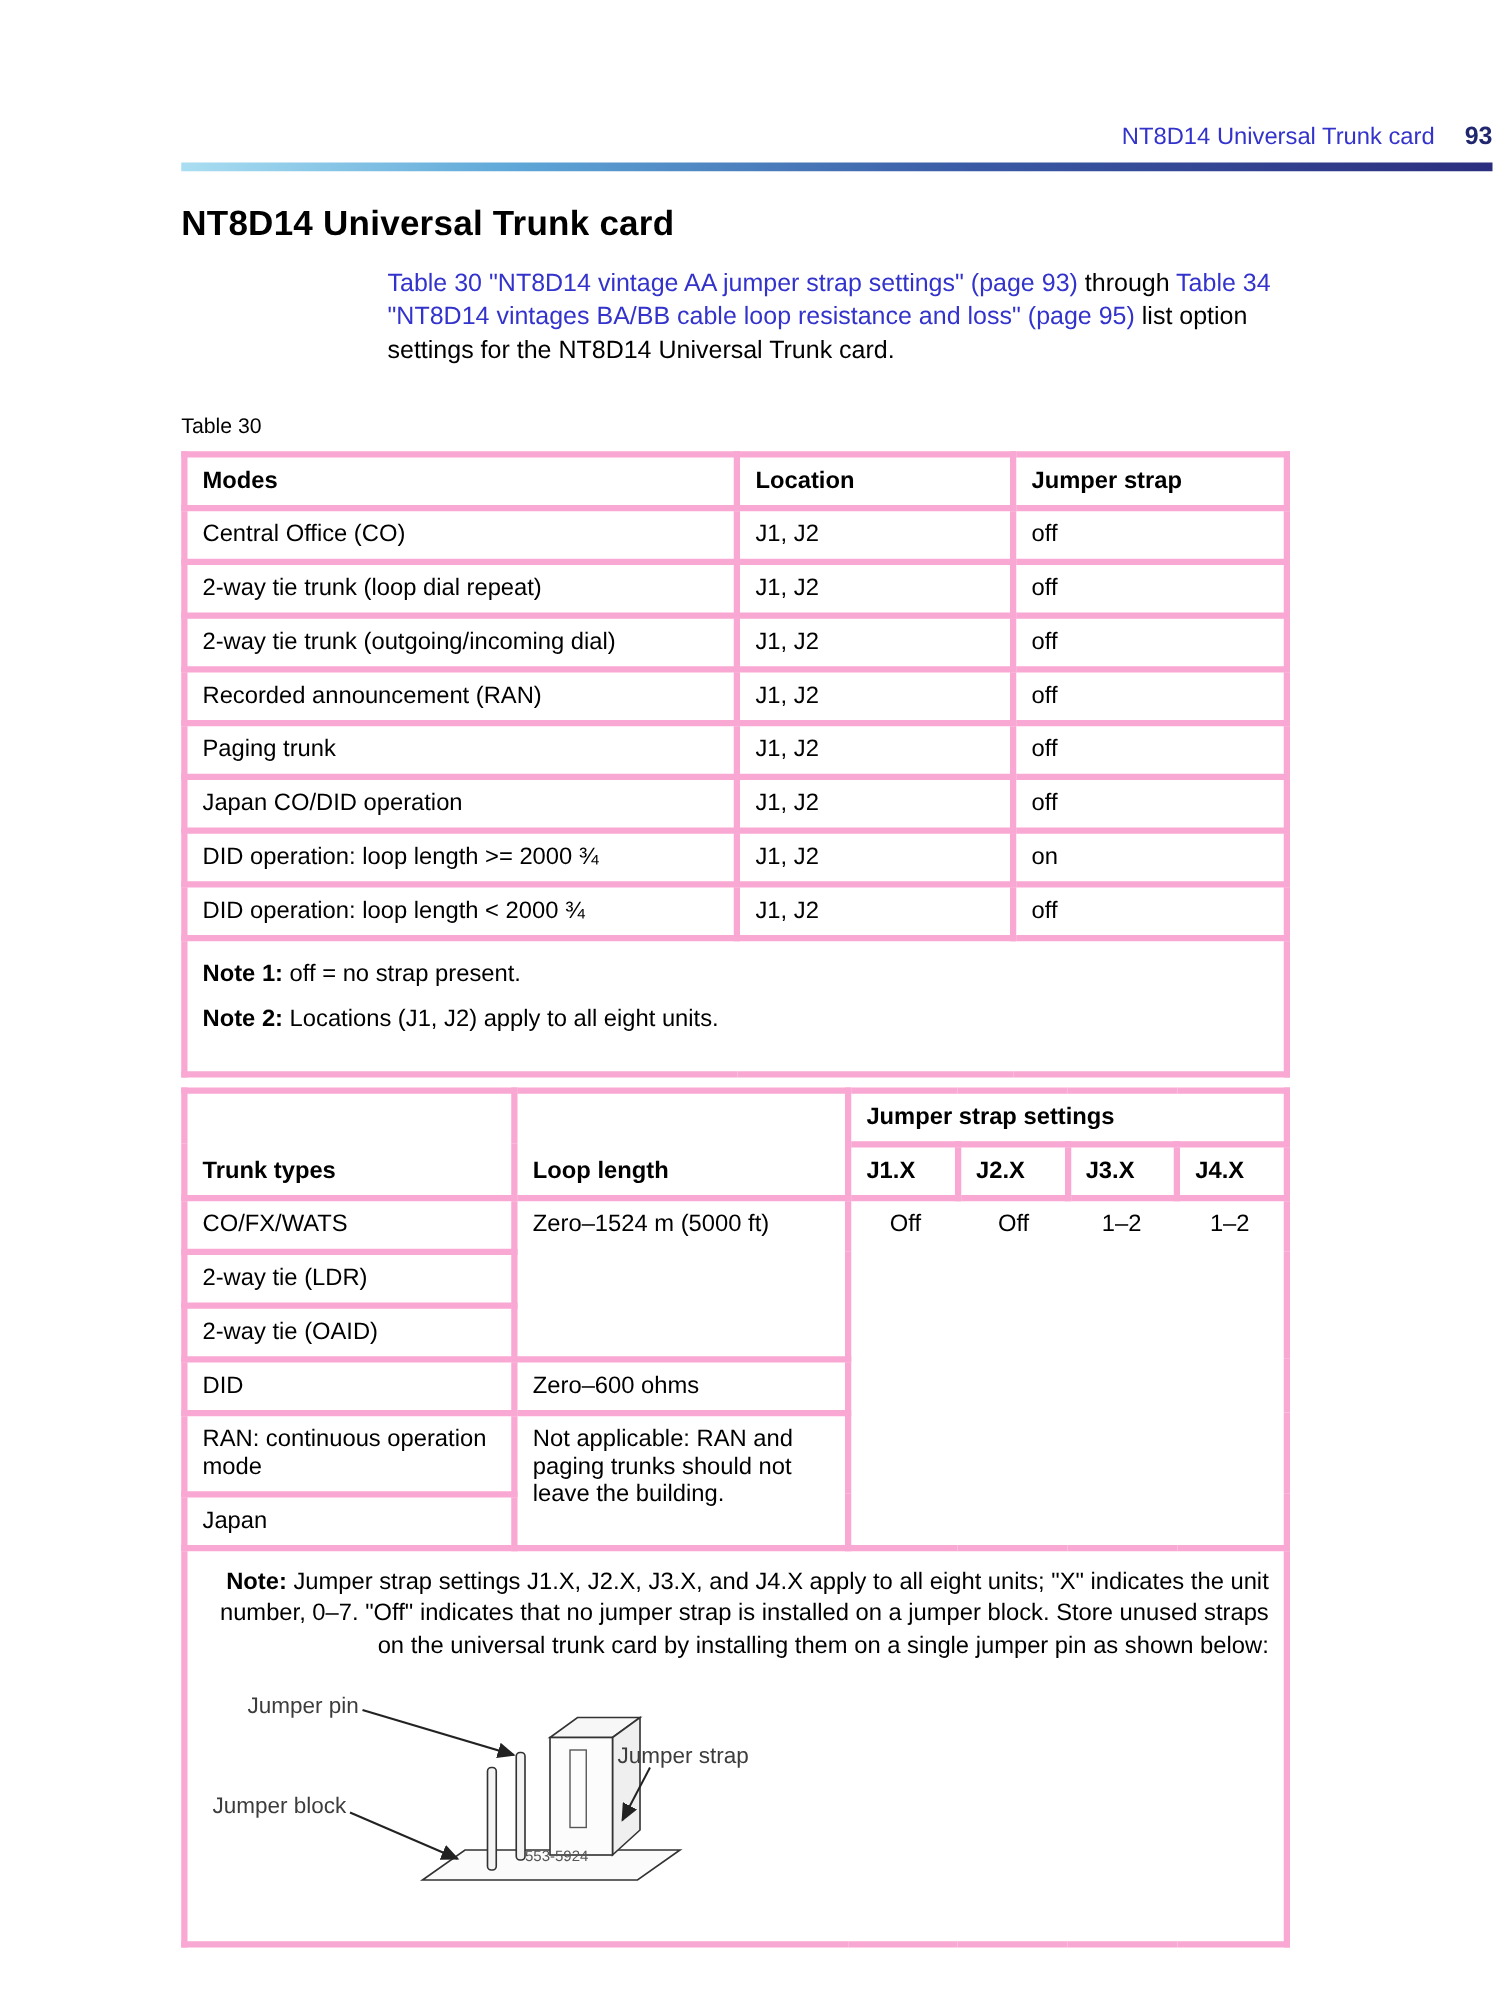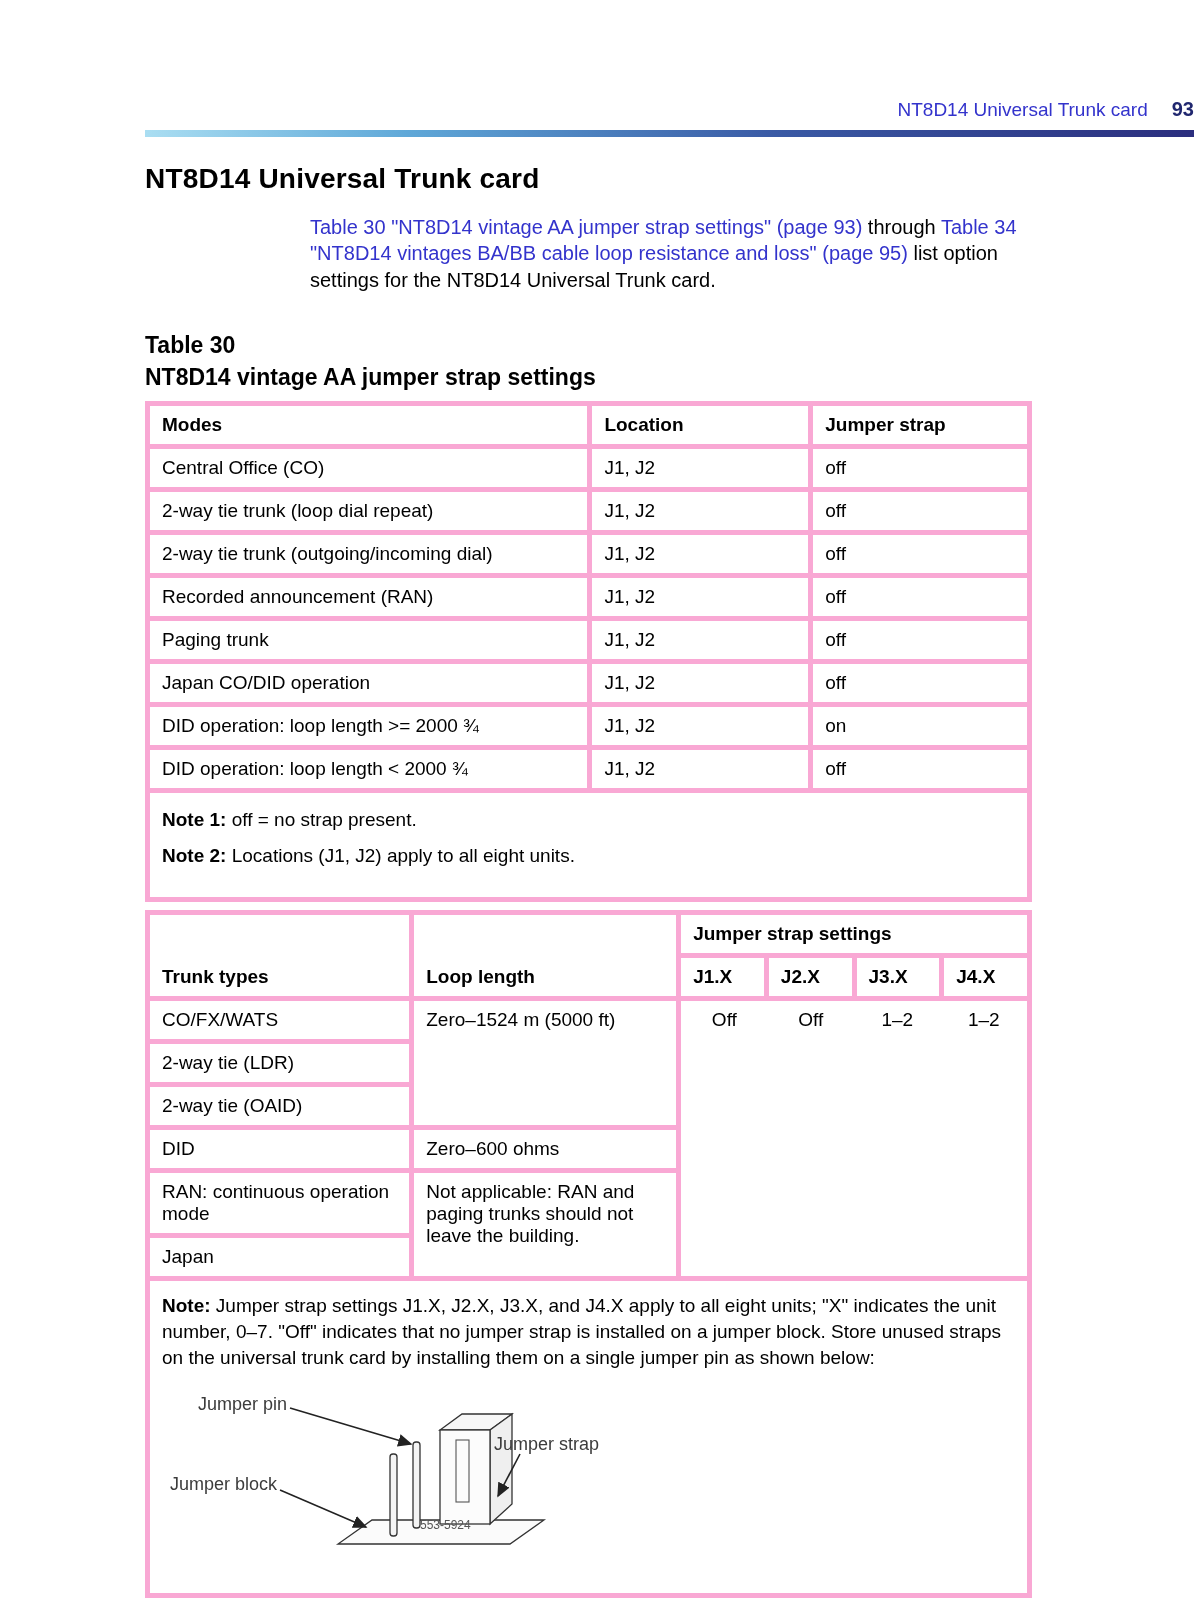--- a/index.html
+++ b/index.html
@@ -12,39 +12,39 @@
   .hdr-title{color:#3333cc;}
   .hdr-page{color:#20276f;font-weight:bold;font-size:20px;}
   .rule{height:7px;margin-top:9px;background:linear-gradient(90deg,#aadef2 0%,#5fa8d8 25%,#3a5aa5 60%,#2b2e7e 100%);}
 
   
   .main-title{margin-top:26px;font-size:28px;font-weight:bold;letter-spacing:0.2px;}
   .intro{margin:16px 0 0 165px;width:712px;font-size:20px;line-height:1.32;}
   .intro a{color:#3333cc;text-decoration:none;cursor:pointer;}
 
   
-  .tbl-caption{margin-top:36px;font-size:23px;font-weight:bold;line-height:1.4;}
+  .tbl-caption{margin-top:36px;font-size:17px;font-weight:normal;line-height:1.4;}
 
   
   table{border-collapse:collapse;width:887px;margin-top:8px;font-size:19px;}
   th,td{border:5px solid #f9a8d4;padding:8px 12px;text-align:left;vertical-align:middle;}
   th{font-weight:bold;}
   .tc{text-align:left;}
   .notes-cell{padding:10px 12px 14px 12px;}
   .notes-cell p{margin:6px 0 14px 0;}
   .notes-cell p:last-child{margin-bottom:16px;}
 
   
   .th-bottom{vertical-align:bottom;}
   .jcell{vertical-align:top;padding:8px 0;}
   .jvals{display:flex;}
   .jvals span{flex:1 1 25%;text-align:center;}
   .loopcell{vertical-align:top;}
   .note31{padding:12px;}
-  .note31 p{margin:0;line-height:1.35;}
+  .note31 p{margin:0;line-height:1.35;text-align:right;}
 
   
   .figure{position:relative;width:600px;height:185px;margin:22px 0 4px 6px;}
   .fig-label{position:absolute;font-size:18px;color:#3c3c3c;}
   .lbl-pin{left:30px;top:2px;}
   .lbl-strap{left:326px;top:42px;}
   .lbl-block{left:2px;top:82px;}
   .fig-caption{position:absolute;left:252px;top:126px;font-size:12px;color:#555;}
   .figure svg{position:absolute;left:0;top:0;}
 </style>
@@ -59,21 +59,20 @@
       <span class="hdr-page">93</span>
     </div>
     <div class="rule"></div>
 
     <h1 class="main-title">NT8D14 Universal Trunk card</h1>
 
     <p class="intro"><a>Table 30 "NT8D14 vintage AA jumper strap settings" (page 93)</a><span> through </span><a>Table 34 "NT8D14 vintages BA/BB cable loop resistance and loss" (page 95)</a><span> list option settings for the NT8D14 Universal Trunk card.</span></p>
 
     <div class="tbl-caption">
       <div>Table 30</div>
-      <div>NT8D14 vintage AA jumper strap settings</div>
     </div>
 
     <table>
       <colgroup>
           <col style="width:445px">
           <col style="width:222px">
           <col style="width:220px">
         </colgroup>
       <tbody>
           <tr>

